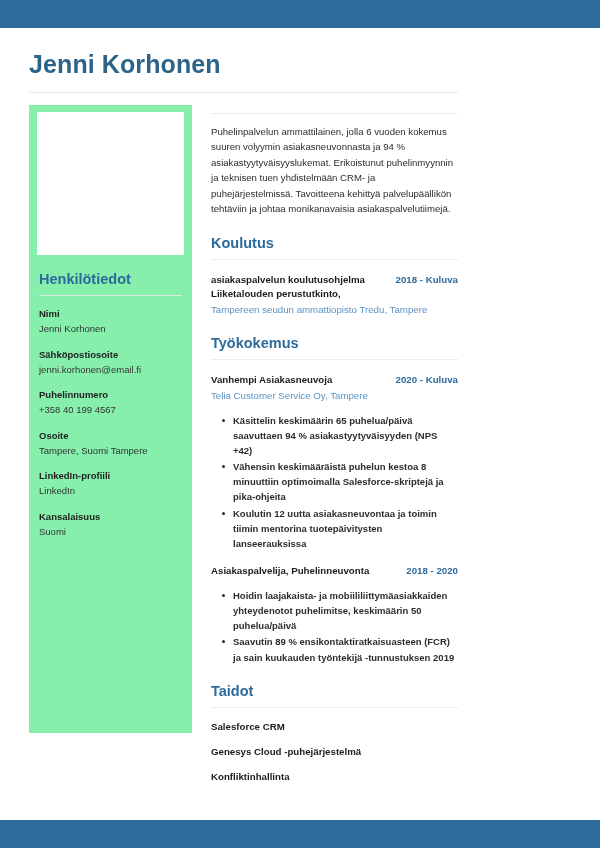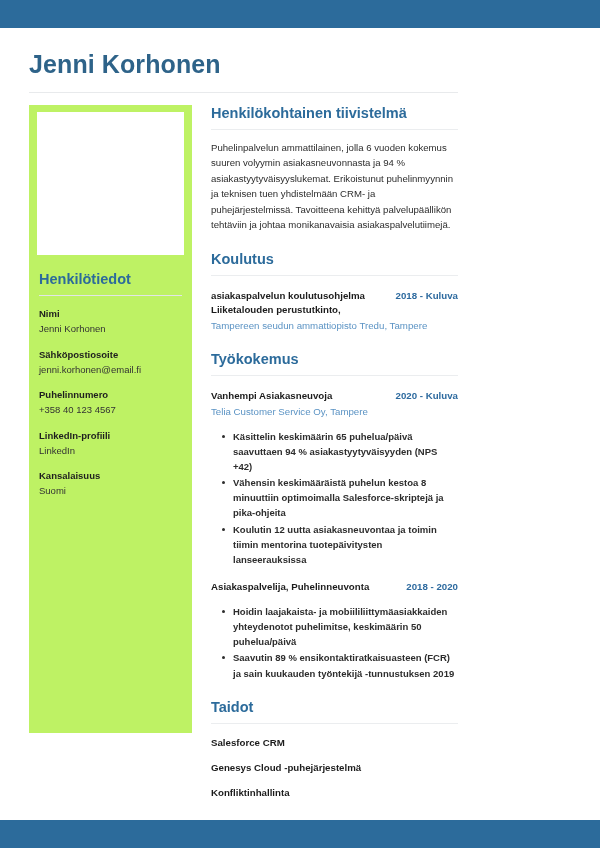--- a/index.html
+++ b/index.html
@@ -56,21 +56,21 @@
   }
   .columns {
     display: flex;
     align-items: flex-start;
     margin-top: 12px;
   }
   
   .sidebar {
     width: 163px;
     flex: 0 0 163px;
-    background: #bef264;
+    background: #86efac;
     min-height: 628px;
     box-sizing: border-box;
     padding: 7px 8px 20px 8px;
   }
   .photo-box {
     width: 147px;
     height: 143px;
     background: #ffffff;
     box-sizing: border-box;
   }
@@ -209,39 +209,42 @@
           <div class="sb-value">Jenni Korhonen</div>
         </div>
 
         <div class="sb-field">
           <div class="sb-label">Sähköpostiosoite</div>
           <div class="sb-value">jenni.korhonen@email.fi</div>
         </div>
 
         <div class="sb-field">
           <div class="sb-label">Puhelinnumero</div>
-          <div class="sb-value">+358 40 123 4567</div>
-        </div>
-
+          <div class="sb-value">+358 40 199 4567</div>
+        </div>
+
+        <div class="sb-field">
+          <div class="sb-label">Osoite</div>
+          <div class="sb-value">Tampere, Suomi Tampere</div>
+        </div>
 
         <div class="sb-field">
           <div class="sb-label">LinkedIn-profiili</div>
           <div class="sb-value">LinkedIn</div>
         </div>
 
         <div class="sb-field">
           <div class="sb-label">Kansalaisuus</div>
           <div class="sb-value">Suomi</div>
         </div>
       </aside>
 
       <main class="main">
 
         <section class="section">
-          <h2 class="sec-heading">Henkilökohtainen tiivistelmä</h2>
           <div class="sec-rule"></div>
           <p class="summary-text">Puhelinpalvelun ammattilainen, jolla 6 vuoden kokemus suuren volyymin asiakasneuvonnasta ja 94 % asiakastyytyväisyyslukemat. Erikoistunut puhelinmyynnin ja teknisen tuen yhdistelmään CRM- ja puhejärjestelmissä. Tavoitteena kehittyä palvelupäällikön tehtäviin ja johtaa monikanavaisia asiakaspalvelutiimejä.</p>
         </section>
 
         <section class="section">
           <h2 class="sec-heading">Koulutus</h2>
           <div class="sec-rule"></div>
 
           <div class="entry">
             <div class="entry-head">

